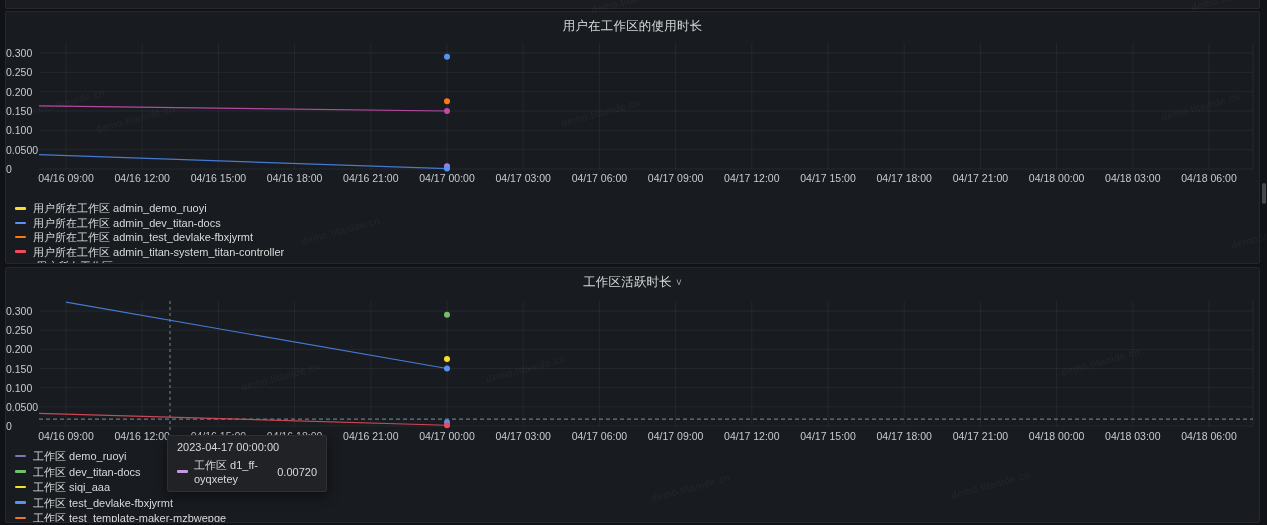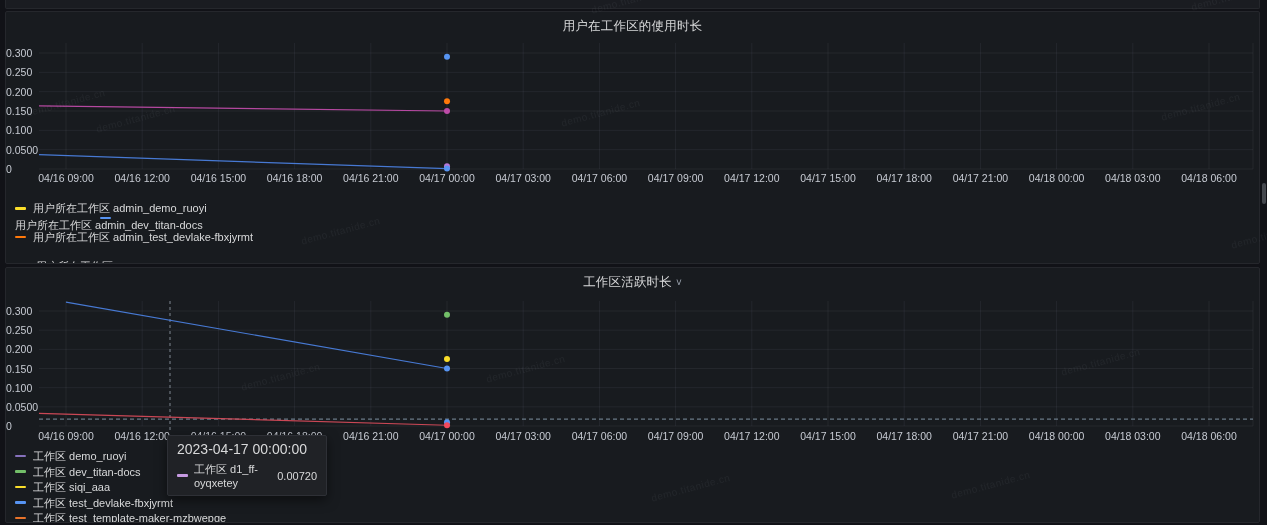--- a/index.html
+++ b/index.html
@@ -43,21 +43,21 @@
   }
   .legend-dash{width:11px;height:2.5px;border-radius:1px;margin-right:7px;flex:none;}
   .legend-label{font-size:11px;color:#d8d9da;line-height:12px;}
   .chart-svg{position:absolute;left:0;top:0;pointer-events:none;}
   .tooltip{
     position:absolute;left:161px;top:167px;width:140px;
     background:#202226;border:1px solid #2e3036;border-radius:2px;
     padding:5px 9px 6px;z-index:20;
     box-shadow:0 4px 12px rgba(0,0,0,.5);
   }
-  .tooltip-time{font-size:14px;color:#d8d9da;margin-bottom:5px;}
+  .tooltip-time{font-size:11px;color:#d8d9da;margin-bottom:5px;}
   .tooltip-row{display:flex;align-items:center;font-size:11px;color:#d8d9da;}
   .tooltip-dash{width:11px;height:2.5px;border-radius:1px;margin-right:6px;flex:none;}
   .tooltip-value{margin-left:4px;text-align:center;}
   .scrollbar-thumb{
     position:absolute;left:1262px;top:183px;width:4px;height:21px;
     background:#45484e;border-radius:2px;cursor:pointer;
   }
   .watermark{
     position:absolute;font-size:10px;color:#cfd8e3;opacity:.055;
     transform:rotate(-15deg);transform-origin:left top;
@@ -126,27 +126,31 @@
     <div class="x-tick" style="left: 790px; top: 161px;">04/17 15:00</div>
     <div class="x-tick" style="left: 866.2px; top: 161px;">04/17 18:00</div>
     <div class="x-tick" style="left: 942.4px; top: 161px;">04/17 21:00</div>
     <div class="x-tick" style="left: 1018.6px; top: 161px;">04/18 00:00</div>
     <div class="x-tick" style="left: 1094.8px; top: 161px;">04/18 03:00</div>
     <div class="x-tick" style="left: 1171px; top: 161px;">04/18 06:00</div>
     <div class="legend-row" style="top: 190.4px;">
       <span class="legend-dash" style="background: rgb(250, 222, 42);"></span>
       <span class="legend-label">用户所在工作区 admin_demo_ruoyi</span>
     </div>
-    <div class="legend-row" style="top: 204.8px; flex-direction: column;">
+    <div class="legend-row" style="top: 204.8px;">
       <span class="legend-dash" style="background: rgb(87, 148, 242);"></span>
       <span class="legend-label">用户所在工作区 admin_dev_titan-docs</span>
     </div>
     <div class="legend-row" style="top: 219.2px;">
       <span class="legend-dash" style="background: rgb(255, 120, 10);"></span>
       <span class="legend-label">用户所在工作区 admin_test_devlake-fbxjyrmt</span>
+    </div>
+    <div class="legend-row" style="top: 233.6px;">
+      <span class="legend-dash" style="background: rgb(242, 73, 92);"></span>
+      <span class="legend-label">用户所在工作区 admin_titan-system_titan-controller</span>
     </div>
     <div class="legend-row" style="top: 248px; left: 30px;">
       <span class="legend-label">用户所在工作区</span>
     </div>
   </div>
 
 <div class="panel" id="panel-2">
   <div class="panel-header">
     <span class="panel-title">工作区活跃时长</span>
     <span class="caret">˅</span>

